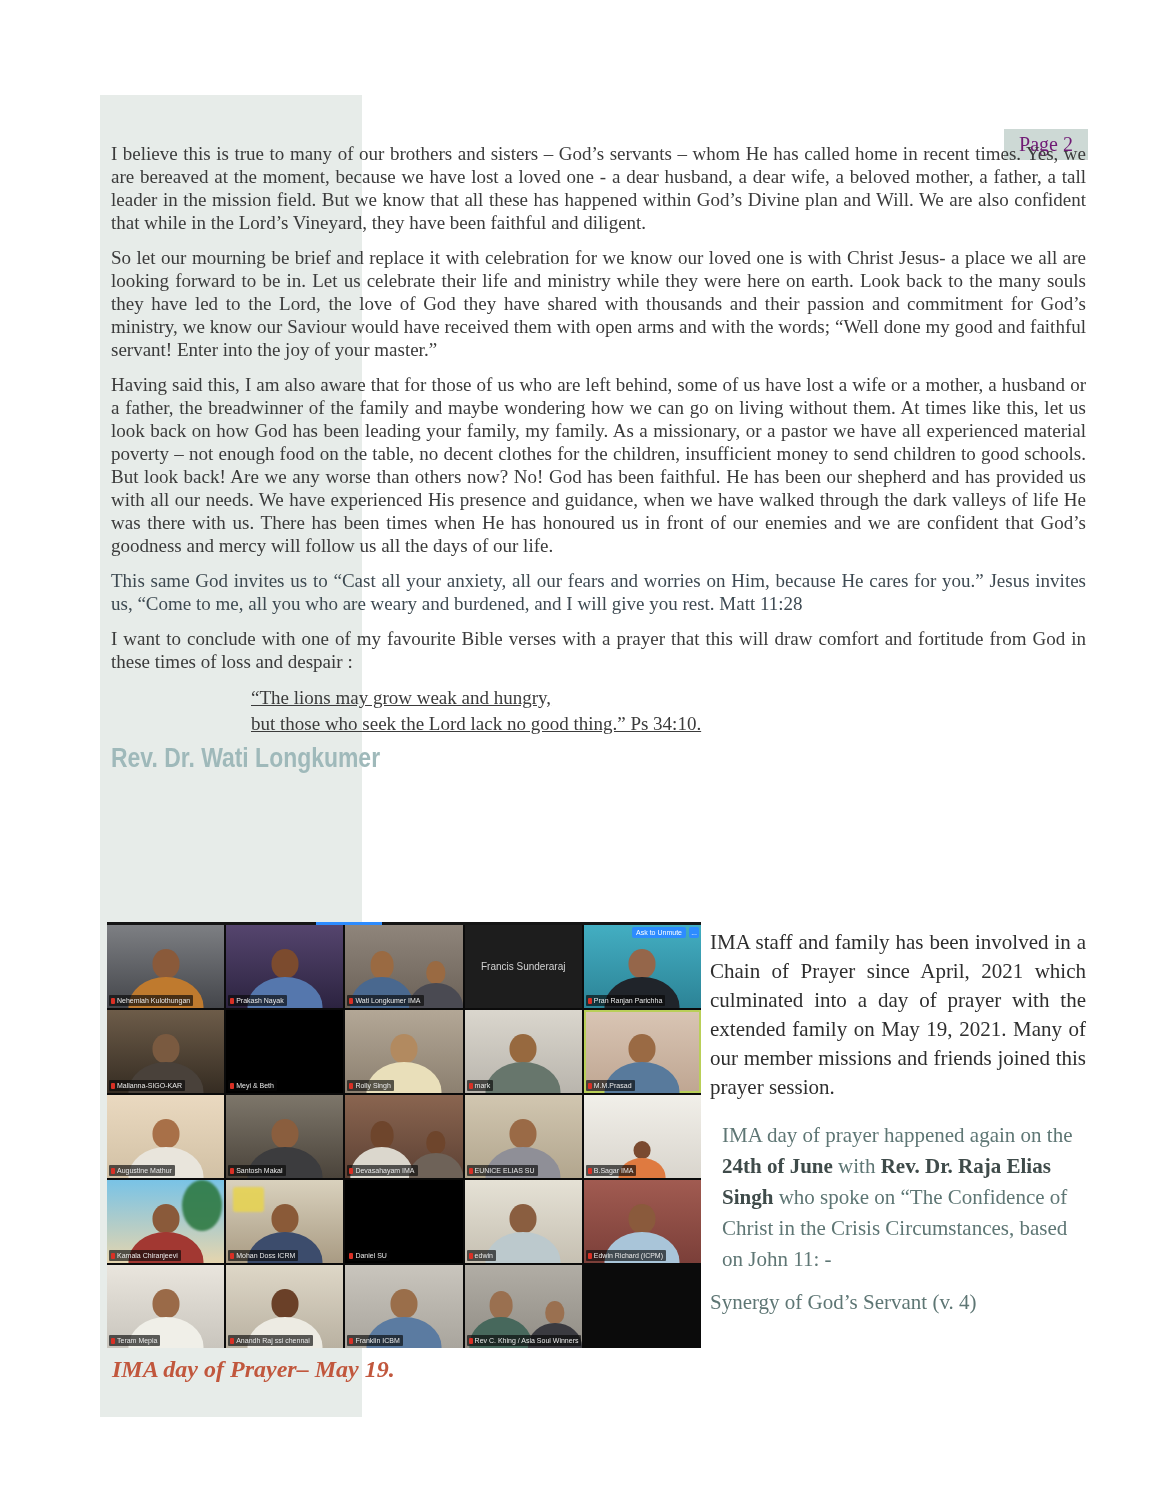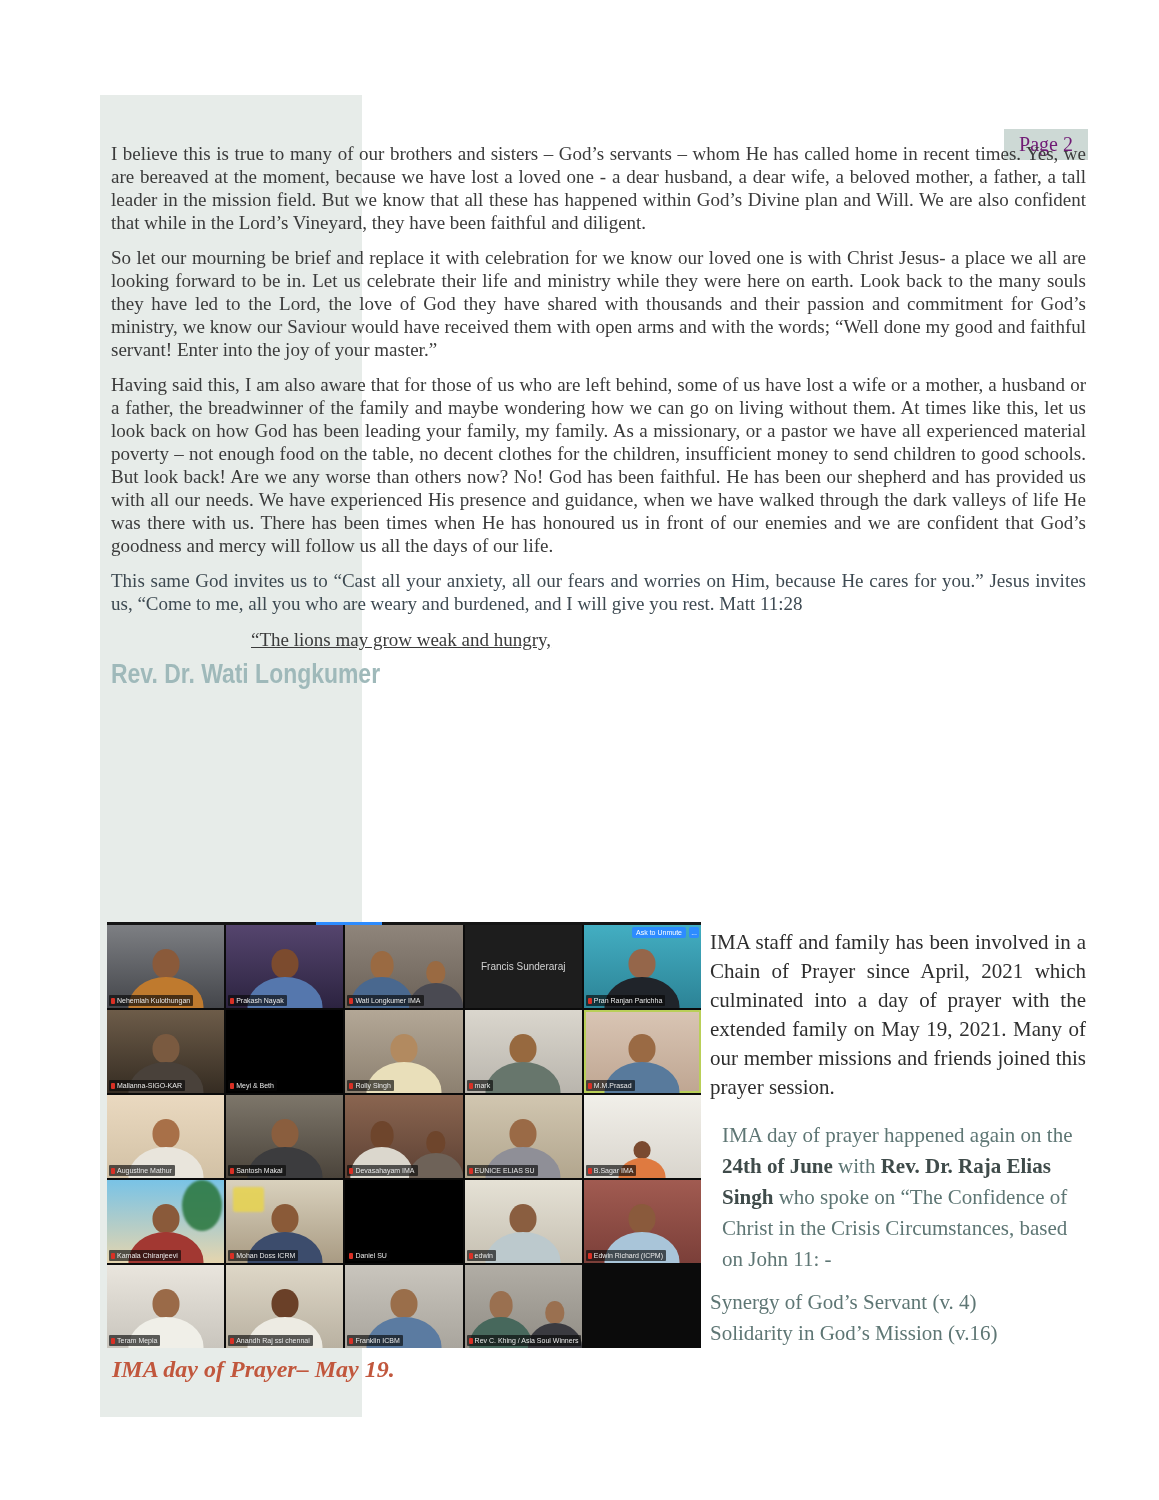--- a/index.html
+++ b/index.html
@@ -99,22 +99,24 @@
 
 <div class="side-panel"></div>
 
 <div class="page-badge">Page 2</div>
 
 <div class="article">
   <p>I believe this is true to many of our brothers and sisters – God’s servants – whom He has called home in recent times. Yes, we are bereaved at the moment, because we have lost a loved one - a dear husband, a dear wife, a beloved mother, a father, a tall leader in the mission field.  But we know that all these has happened within God’s Divine plan and Will. We are also confident that while in the Lord’s Vineyard, they have been faithful and diligent.</p>
   <p>So let our mourning be brief and replace it with celebration for we know our loved one is with Christ Jesus- a place we all are looking forward to be in. Let us celebrate their life and ministry while they were here on earth. Look back to the many souls they have led to the Lord, the love of God they have shared with thousands and their passion and commitment for God’s ministry, we know our Saviour would have received them with open arms and with the words; “Well done my good and faithful servant! Enter into the joy of your master.”</p>
   <p>Having said this, I am also aware that for those of us who are left behind, some of us have lost a wife or a mother, a husband or a father, the breadwinner of the family and maybe wondering how we can go on living without them. At times like this, let us look back on how God has been leading your family, my family. As a missionary, or a pastor we have all experienced material poverty – not enough food on the table, no decent clothes for the children, insufficient money to send children to good schools. But look back! Are we any worse than others now? No! God has been faithful. He has been our shepherd and has provided us with all our needs. We have experienced His presence and guidance, when we have walked through the dark valleys of life He was there with us. There has been times when He has honoured us in front of our enemies and we are confident that God’s goodness and mercy will follow us all the days of our life.</p>
   <p class="invite">This same God invites us to “Cast all your anxiety, all our fears and worries on Him, because He cares for you.” Jesus invites us, “Come to me, all you who are weary and burdened, and I will give you rest. Matt 11:28</p>
+  <p>I want to conclude with one of my favourite Bible verses with a prayer that this will draw comfort and fortitude from God in these times of loss and despair :</p>
   <div class="quote">
     <div>“The lions may grow weak and hungry,</div>
+    <div>but those who seek the Lord lack no good thing.”  Ps 34:10.</div>
   </div>
   <div class="signature">Rev. Dr. Wati Longkumer</div>
 </div>
 
 <div class="zoom-shot">
   <div class="titlebar">
     <div class="blue-sliver"></div>
   </div>
   <div class="participants-grid">
       <div class="tile" style="--wall: #7d7f83; --wall2: #44464b;">
@@ -358,16 +360,15 @@
           <span>Rev C. Khing / Asia Soul Winners</span>
         </div>
       </div>
     </div>
 </div>
 
 <div class="side-col">
   <p class="intro">IMA staff and family has been involved in a Chain of Prayer since April, 2021 which culminated into a day of prayer with the extended family on May 19, 2021. Many of our member missions and friends joined this prayer session.</p>
   <p class="followup"><span>IMA day of prayer happened again on the </span><b>24th of June</b><span> with </span><b>Rev. Dr. Raja Elias Singh</b><span> who spoke on “The Confidence of Christ in the Crisis Circumstances, based on John 11: -</span></p>
   <div class="point">Synergy of God’s Servant (v. 4)</div>
-  <div class="point">Solidarity in God’s Mission (v.16)</div>
 </div>
 
 <div class="caption">IMA day of Prayer– May 19.</div>
 
 </body></html>

